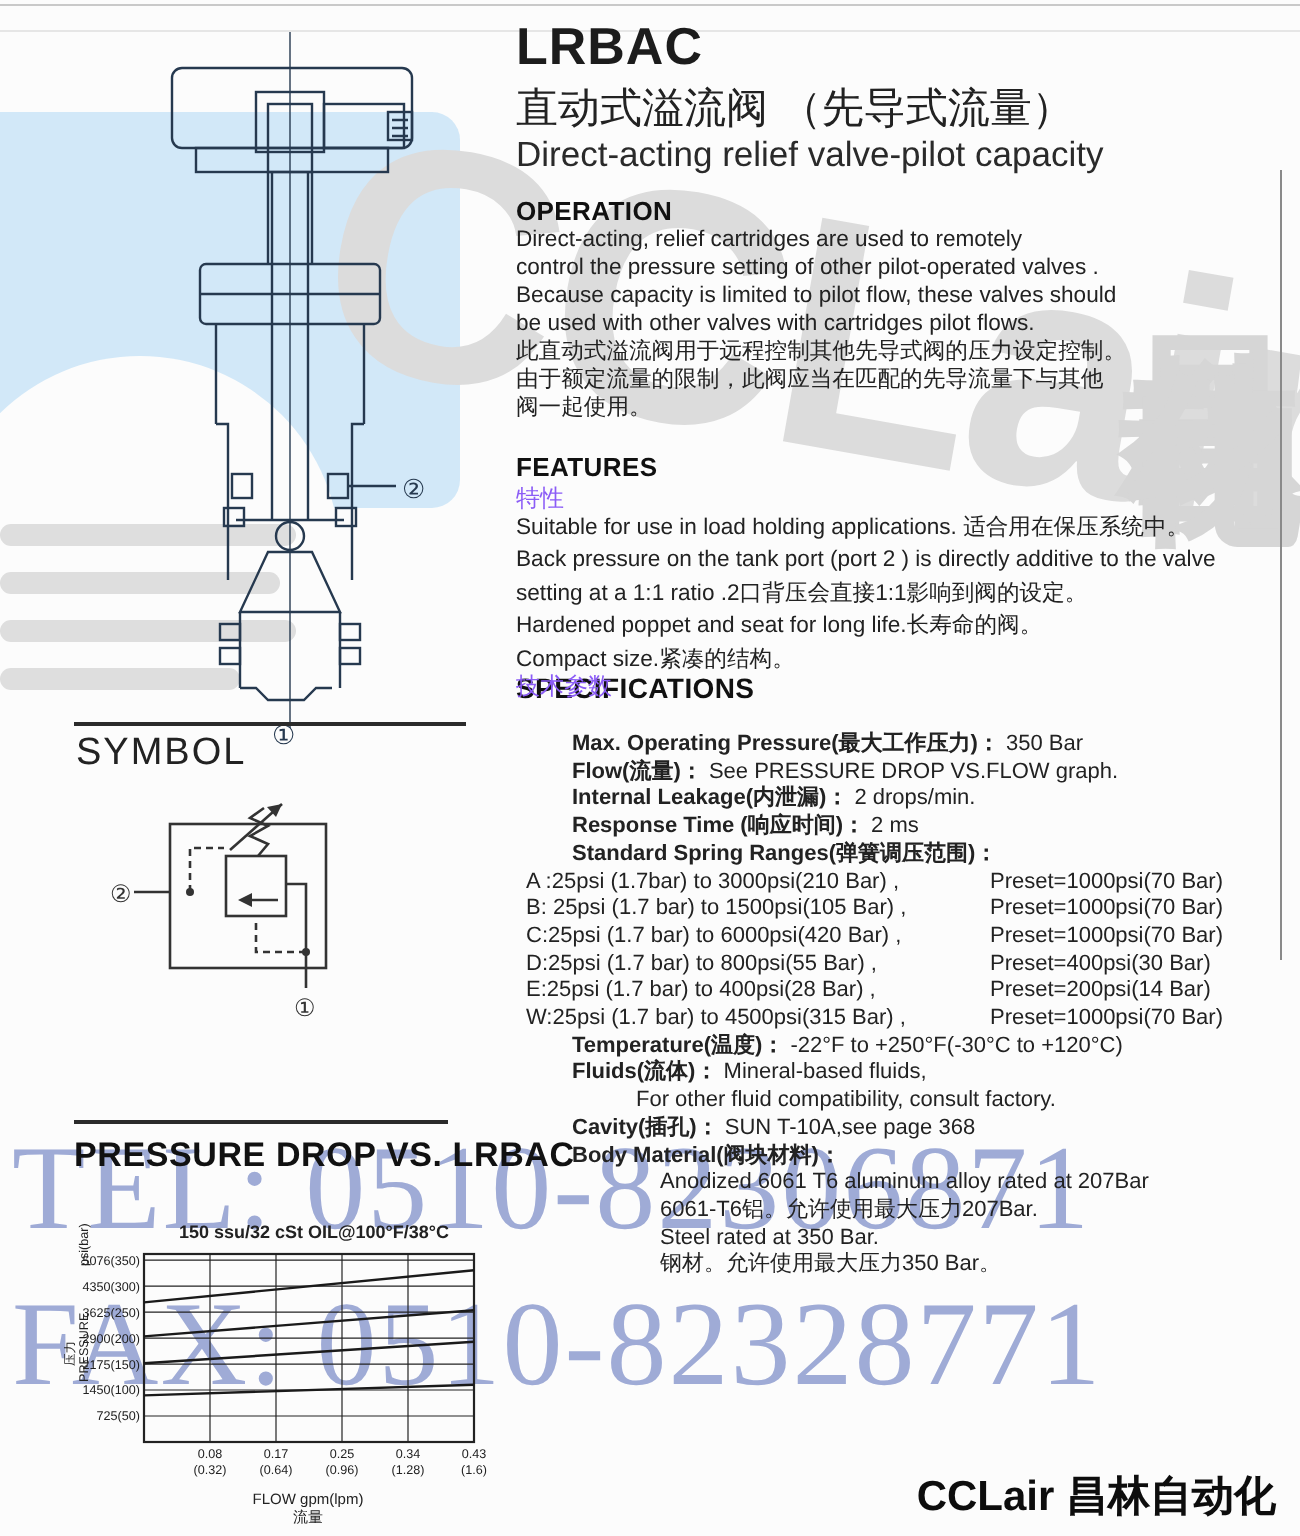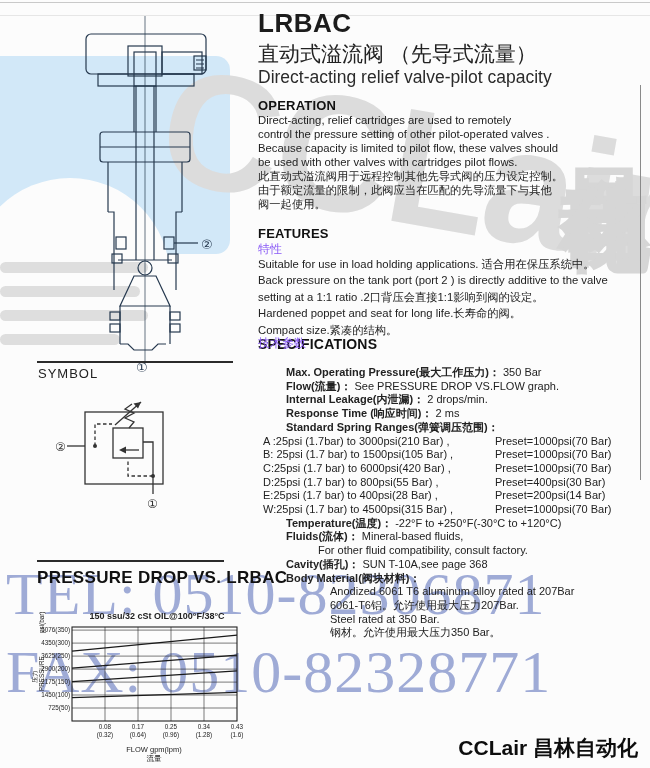--- a/index.html
+++ b/index.html
@@ -21,21 +21,21 @@
   .wm-fax{top:638px;text-align:right;}
   .scan-line-top1{position:absolute;left:0;top:2px;width:650px;height:1px;background:#c9c9c9;}
   .scan-line-top2{position:absolute;left:0;top:15px;width:650px;height:1px;background:#e6e6e6;}
   .scan-line-right{position:absolute;left:640px;top:85px;width:1px;height:395px;background:#8a8a8a;}
   
   .drawing-svg{position:absolute;left:48px;top:12px;}
   .drawing-svg path,.drawing-svg rect,.drawing-svg line,.drawing-svg circle,.drawing-svg polyline
       {fill:none;stroke:#26394f;stroke-width:1.2;}
   .drawing-svg text{fill:#26394f;stroke:none;font-size:13px;font-family:"DejaVu Sans",sans-serif;}
   .rule{position:absolute;height:2px;background:#2b2b2b;}
-  .symbol-heading{position:absolute;left:38px;top:366px;font-size:13px;letter-spacing:1px;color:#222;}
+  .symbol-heading{position:absolute;left:38px;top:366px;font-size:19px;letter-spacing:1px;color:#222;}
   .symbol-svg{position:absolute;left:55px;top:398px;}
   .symbol-svg rect,.symbol-svg line,.symbol-svg polyline,.symbol-svg path{fill:none;stroke:#333;stroke-width:1.3;}
   .symbol-svg .dash{stroke-dasharray:3.5 2.5;}
   .symbol-svg .dot{fill:#333;stroke:none;}
   .symbol-svg .ah{fill:#333;stroke:none;}
   .symbol-svg text{fill:#333;stroke:none;font-size:12px;font-family:"DejaVu Sans",sans-serif;}
   .pdvf-heading{position:absolute;left:37px;top:568px;font-size:17px;font-weight:bold;color:#111;letter-spacing:.3px;}
   .chart-title{position:absolute;left:62px;top:611px;width:190px;text-align:center;font-size:9px;font-weight:bold;color:#222;}
   .chart-svg{position:absolute;left:32px;top:603px;}
   .chart-svg .frame{fill:none;stroke:#222;stroke-width:1.1;}

